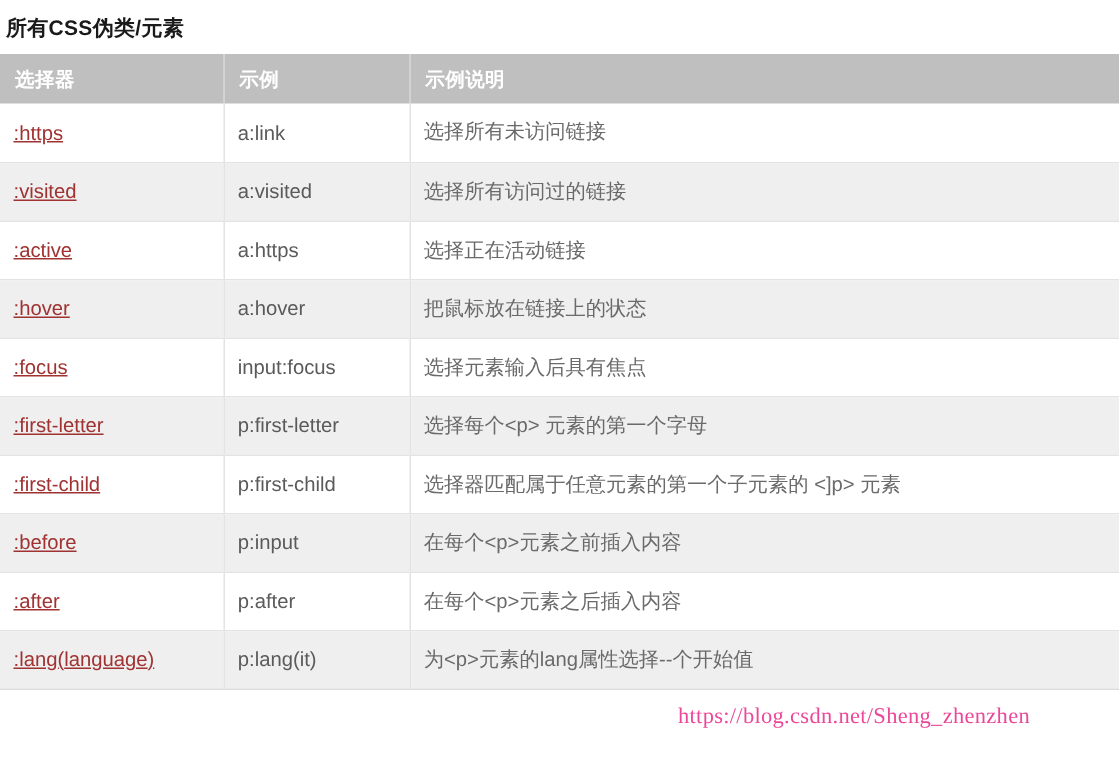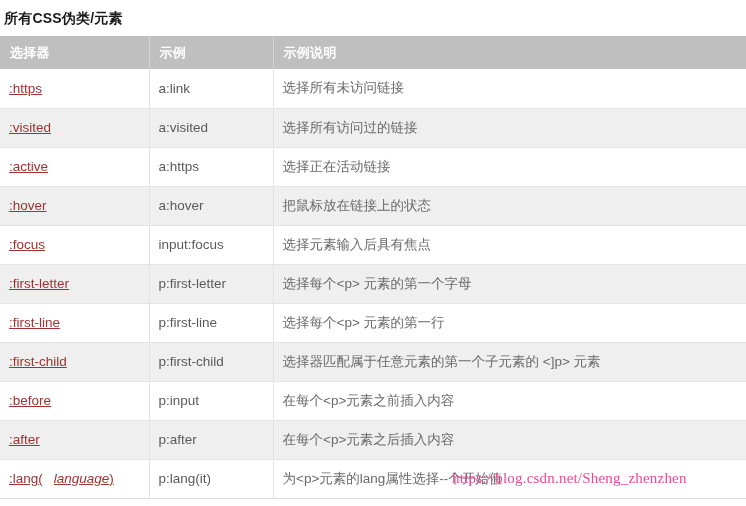--- a/index.html
+++ b/index.html
@@ -81,22 +81,20 @@
   }
 
   .sel-link {
     color: #a03232;
     text-decoration: underline;
     text-decoration-color: #a03232;
     font-size: 13.5px;
     cursor: pointer;
   }
   .sel-link .ital {
-    font-style: italic;
-    margin-left: 11px;
   }
   .example-cell {
     color: #5a5a5a;
     font-size: 13.5px;
   }
   .desc-cell {
     color: #6a6a6a;
     font-size: 13.5px;
   }
   .watermark {
@@ -156,25 +154,20 @@
           <td><span class="sel-link"><span>:focus</span></span></td>
           <td class="col-sep"><span class="example-cell">input:focus</span></td>
           <td class="col-sep"><span class="desc-cell">选择元素输入后具有焦点</span></td>
         </tr>
         <tr>
           <td><span class="sel-link"><span>:first-letter</span></span></td>
           <td class="col-sep"><span class="example-cell">p:first-letter</span></td>
           <td class="col-sep"><span class="desc-cell">选择每个&lt;p&gt; 元素的第一个字母</span></td>
         </tr>
         <tr>
-          <td><span class="sel-link"><span>:first-line</span></span></td>
-          <td class="col-sep"><span class="example-cell">p:first-line</span></td>
-          <td class="col-sep"><span class="desc-cell">选择每个&lt;p&gt; 元素的第一行</span></td>
-        </tr>
-        <tr>
           <td><span class="sel-link"><span>:first-child</span></span></td>
           <td class="col-sep"><span class="example-cell">p:first-child</span></td>
           <td class="col-sep"><span class="desc-cell">选择器匹配属于任意元素的第一个子元素的 &lt;]p&gt; 元素</span></td>
         </tr>
         <tr>
           <td><span class="sel-link"><span>:before</span></span></td>
           <td class="col-sep"><span class="example-cell">p:input</span></td>
           <td class="col-sep"><span class="desc-cell">在每个&lt;p&gt;元素之前插入内容</span></td>
         </tr>
         <tr>

